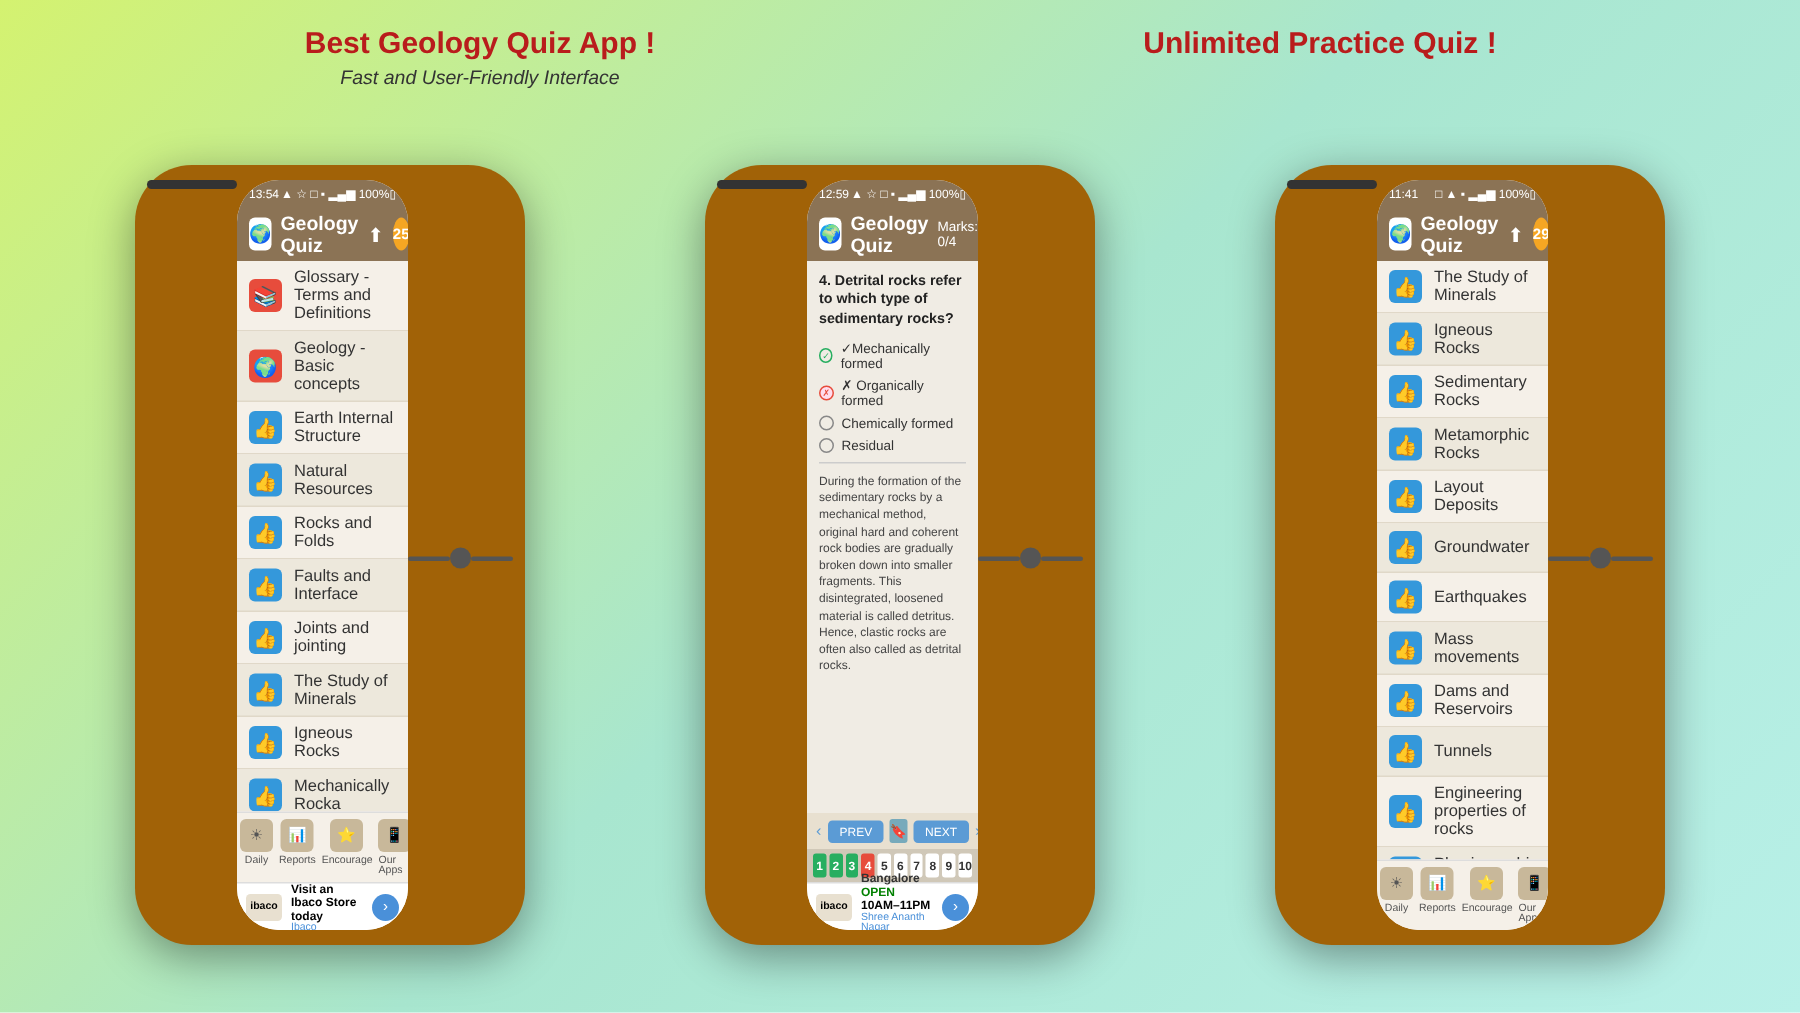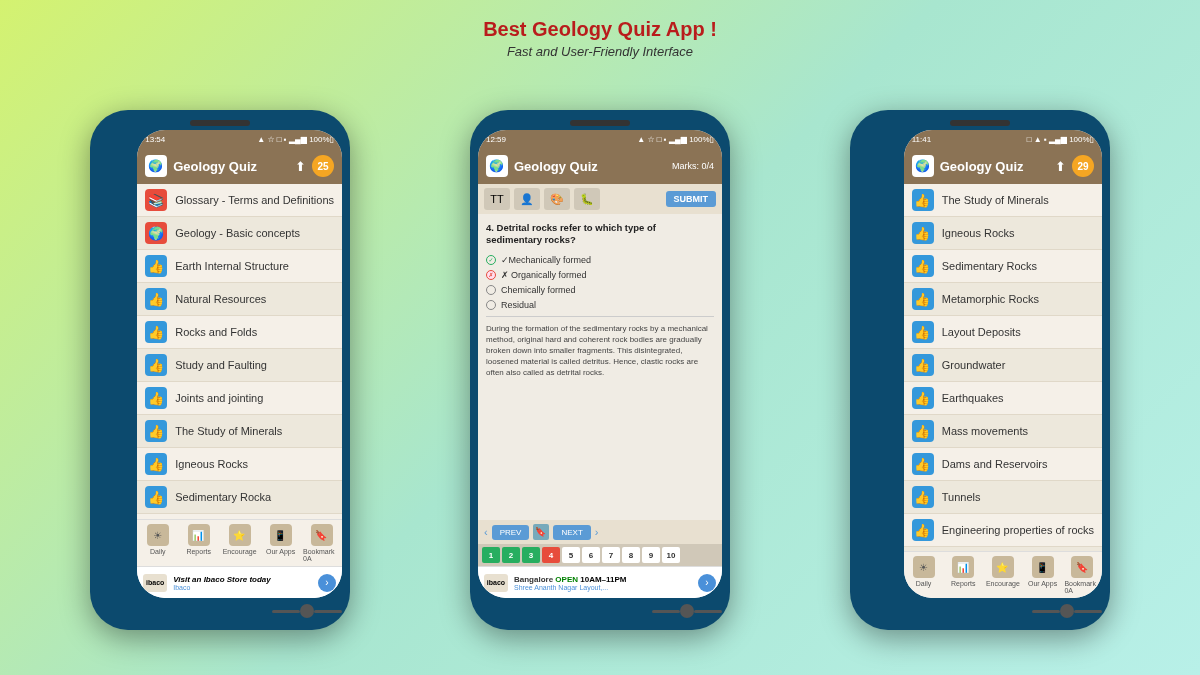--- a/index.html
+++ b/index.html
@@ -40,28 +40,27 @@
       justify-content: space-around;
       align-items: center;
       width: 100%;
       padding: 0 30px;
       flex: 1;
     }
     
     .phone {
       width: 260px;
       height: 520px;
-      background: #0c4a6e;
+      background: #a16207;
       border-radius: 38px;
       padding: 10px 8px;
       display: flex;
-      flex-direction: column;
+      flex-direction: row;
       position: relative;
       box-shadow: 0 8px 30px rgba(0,0,0,0.4);
-      align-items: flex-end;
     }
     .phone-notch {
       width: 60px;
       height: 6px;
       background: #333;
       border-radius: 3px;
       margin: 0 auto 4px;
     }
     .phone-screen {
       flex: 1;
@@ -356,20 +355,23 @@
     .quiz-num.done { background: #27ae60; color: #fff; }
   </style>
 </head>
 <body>
 
 <div class="header-row">
   <div class="header-col">
     <div class="header-title">Best Geology Quiz App !</div>
     <div class="header-sub">Fast and User-Friendly Interface</div>
   </div>
+  <div class="header-col">
+    <div class="header-title">Unlimited Practice Quiz !</div>
+  </div>
 </div>
 
 <div class="phones-row">
 
   <div class="phone">
     <div class="phone-notch"></div>
     <div class="phone-screen">
 
       <div class="status-bar">
         <span>13:54</span>
@@ -399,37 +401,37 @@
         <div class="menu-item">
           <div class="menu-icon blue">👍</div>
           <span class="menu-label">Natural Resources</span>
         </div>
         <div class="menu-item">
           <div class="menu-icon blue">👍</div>
           <span class="menu-label">Rocks and Folds</span>
         </div>
         <div class="menu-item">
           <div class="menu-icon blue">👍</div>
-          <span class="menu-label">Study and Faulting</span>
+          <span class="menu-label">Faults and Interface</span>
         </div>
         <div class="menu-item">
           <div class="menu-icon blue">👍</div>
           <span class="menu-label">Joints and jointing</span>
         </div>
         <div class="menu-item">
           <div class="menu-icon blue">👍</div>
           <span class="menu-label">The Study of Minerals</span>
         </div>
         <div class="menu-item">
           <div class="menu-icon blue">👍</div>
           <span class="menu-label">Igneous Rocks</span>
         </div>
         <div class="menu-item">
           <div class="menu-icon blue">👍</div>
-          <span class="menu-label">Sedimentary Rocka</span>
+          <span class="menu-label">Mechanically Rocka</span>
         </div>
         <div class="menu-item">
           <div class="menu-icon blue">👍</div>
           <span class="menu-label">Metamorphic Rocks</span>
         </div>
       </div>
 
       <div class="bottom-nav">
         <div class="bottom-nav-item">
           <div class="bottom-nav-icon">☀</div>
@@ -449,21 +451,21 @@
         </div>
         <div class="bottom-nav-item">
           <div class="bottom-nav-icon">🔖</div>
           <span>Bookmark 0A</span>
         </div>
       </div>
 
       <div class="ad-bar">
         <div class="ad-logo">ibaco</div>
         <div class="ad-text">
-          <div style="font-size:8px;font-weight:bold;font-style:italic;">Visit an Ibaco Store today</div>
+          <div style="font-size:8px;font-weight:bold;">Visit an Ibaco Store today</div>
           <div style="font-size:7px;color:#4a90d9;">Ibaco</div>
         </div>
         <div class="ad-arrow">›</div>
       </div>
     </div>
     <div class="phone-bottom">
       <div class="phone-btn"></div>
       <div class="phone-btn circle"></div>
       <div class="phone-btn"></div>
     </div>
@@ -478,27 +480,20 @@
         <span>▲ ☆ □ ▪ ▂▄▆ 100%▯</span>
       </div>
 
       <div class="app-bar">
         <div class="app-bar-logo">🌍</div>
         <span class="app-bar-title">Geology Quiz</span>
         <span style="color:#fff;font-size:9px;">Marks: 0/4</span>
       </div>
 
 
-      <div class="quiz-toolbar">
-        <div class="quiz-tool-btn">TT</div>
-        <div class="quiz-tool-btn">👤</div>
-        <div class="quiz-tool-btn">🎨</div>
-        <div class="quiz-tool-btn">🐛</div>
-        <div class="quiz-submit-btn">SUBMIT</div>
-      </div>
 
       <div class="quiz-content">
         <div class="quiz-question">4. Detrital rocks refer to which type of sedimentary rocks?</div>
         <div class="quiz-option">
           <div class="quiz-radio correct">✓</div>
           <span>✓Mechanically formed</span>
         </div>
         <div class="quiz-option">
           <div class="quiz-radio wrong">✗</div>
           <span>✗ Organically formed</span>

